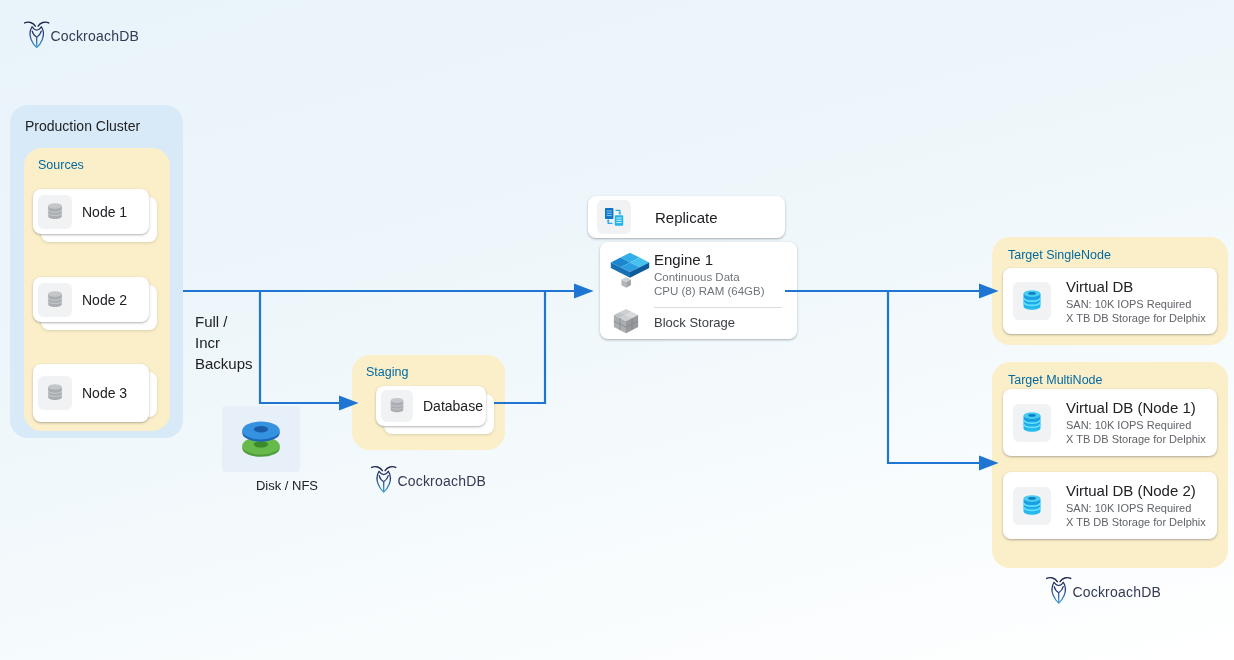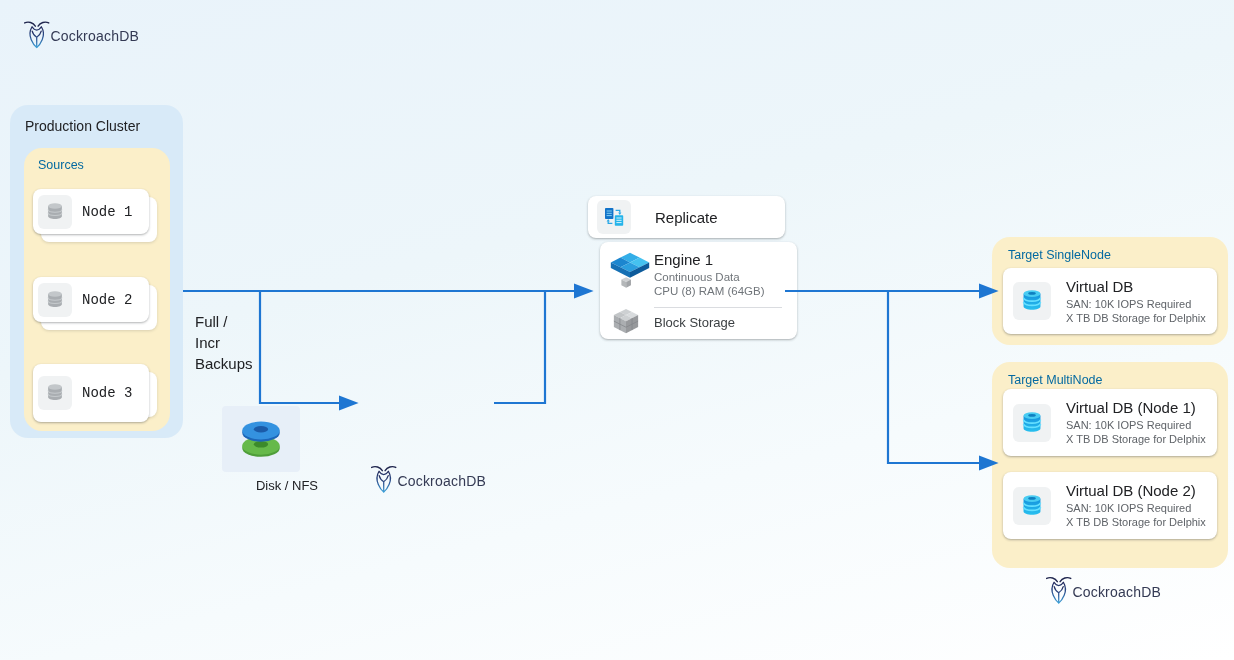--- a/index.html
+++ b/index.html
@@ -19,21 +19,21 @@
   .ghost { position:absolute; left:8px; top:8px; background:#fff; border-radius:8px;
            box-shadow:0 1px 3px rgba(60,64,67,.18); }
   .stack { position:absolute; }
 
   .icon-tile { background:#f0f2f3; border-radius:6px; display:flex; align-items:center;
                justify-content:center; }
   .t34 { width:34px; height:34px; flex:0 0 34px; }
   .t32 { width:32px; height:32px; flex:0 0 32px; }
   .t38 { width:38px; height:38px; flex:0 0 38px; }
 
-  .node-card { display:flex; align-items:center; gap:10px; padding-left:5px; box-sizing:border-box;font-family:Liberation Mono, monospace; }
+  .node-card { display:flex; align-items:center; gap:10px; padding-left:5px; box-sizing:border-box; }
   .node-label { font-size:14px; color:#202124; }
 
   .backups { position:absolute; left:195px; top:311px; font-size:15px; line-height:21px; color:#202124; }
 
   .disk-tile { position:absolute; left:222px; top:406px; width:78px; height:66px;
                background:#e7eff8; border-radius:4px; display:flex; align-items:center; justify-content:center; }
   .disk-svg  { width:58px; height:50px; }
   .disk-label{ position:absolute; left:204px; top:478px; width:114px; text-align:right;
                font-size:13px; color:#202124; }
 
@@ -154,20 +154,34 @@
       <ellipse cx="32" cy="38" rx="21" ry="10" fill="#4f9e3a"></ellipse>
       <ellipse cx="32" cy="35.5" rx="21" ry="10" fill="#66b94a"></ellipse>
       <ellipse cx="32" cy="34" rx="8" ry="3.6" fill="#3c8a2b"></ellipse>
       <ellipse cx="32" cy="21" rx="21" ry="10" fill="#1d66b8"></ellipse>
       <ellipse cx="32" cy="18.5" rx="21" ry="10" fill="#3492e0"></ellipse>
       <ellipse cx="32" cy="17" rx="8" ry="3.6" fill="#1b5ba8"></ellipse>
     </svg>
   </div>
   <div class="disk-label">Disk / NFS</div>
 
+  <div class="group yellow" style="left:352px;top:355px;width:153px;height:95px">
+    <div class="group-label">Staging</div>
+    <div class="stack" style="left:24px;top:31px;width:118px;height:48px">
+      <div class="ghost" style="width:110px;height:40px"></div>
+      <div class="card node-card" style="left:0;top:0;width:110px;height:40px">
+        <span class="icon-tile t32">
+          <svg width="20" height="20">
+              <use href="#dbGray"></use>
+            </svg>
+        </span>
+        <span class="node-label">Database</span>
+      </div>
+    </div>
+  </div>
 
   <div class="crdb" style="left:370px;top:452px">
     <svg class="crdb-glyph" style="width:40px;height:55px">
         <use href="#crdbLogo"></use>
       </svg>
     <div class="crdb-label">CockroachDB</div>
   </div>
 
   <div class="card replicate-card">
     <span class="icon-tile t34">

